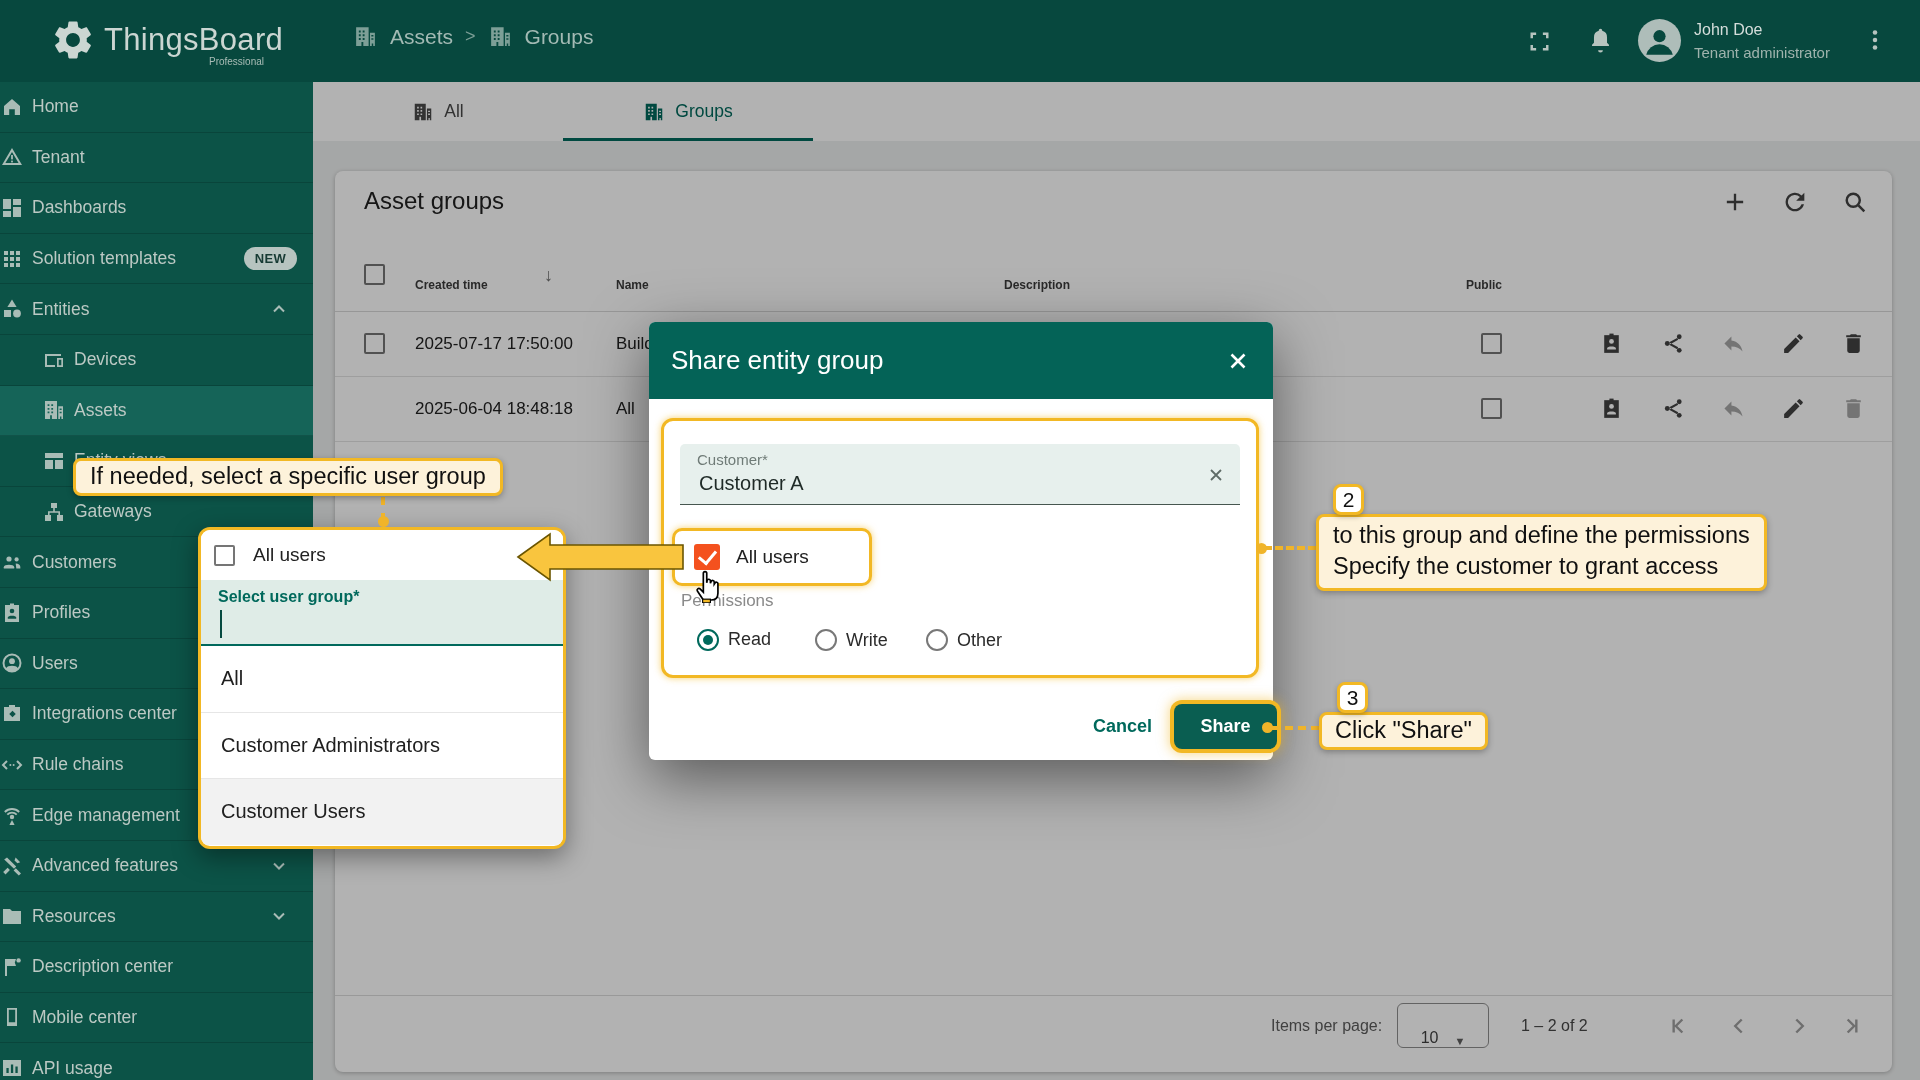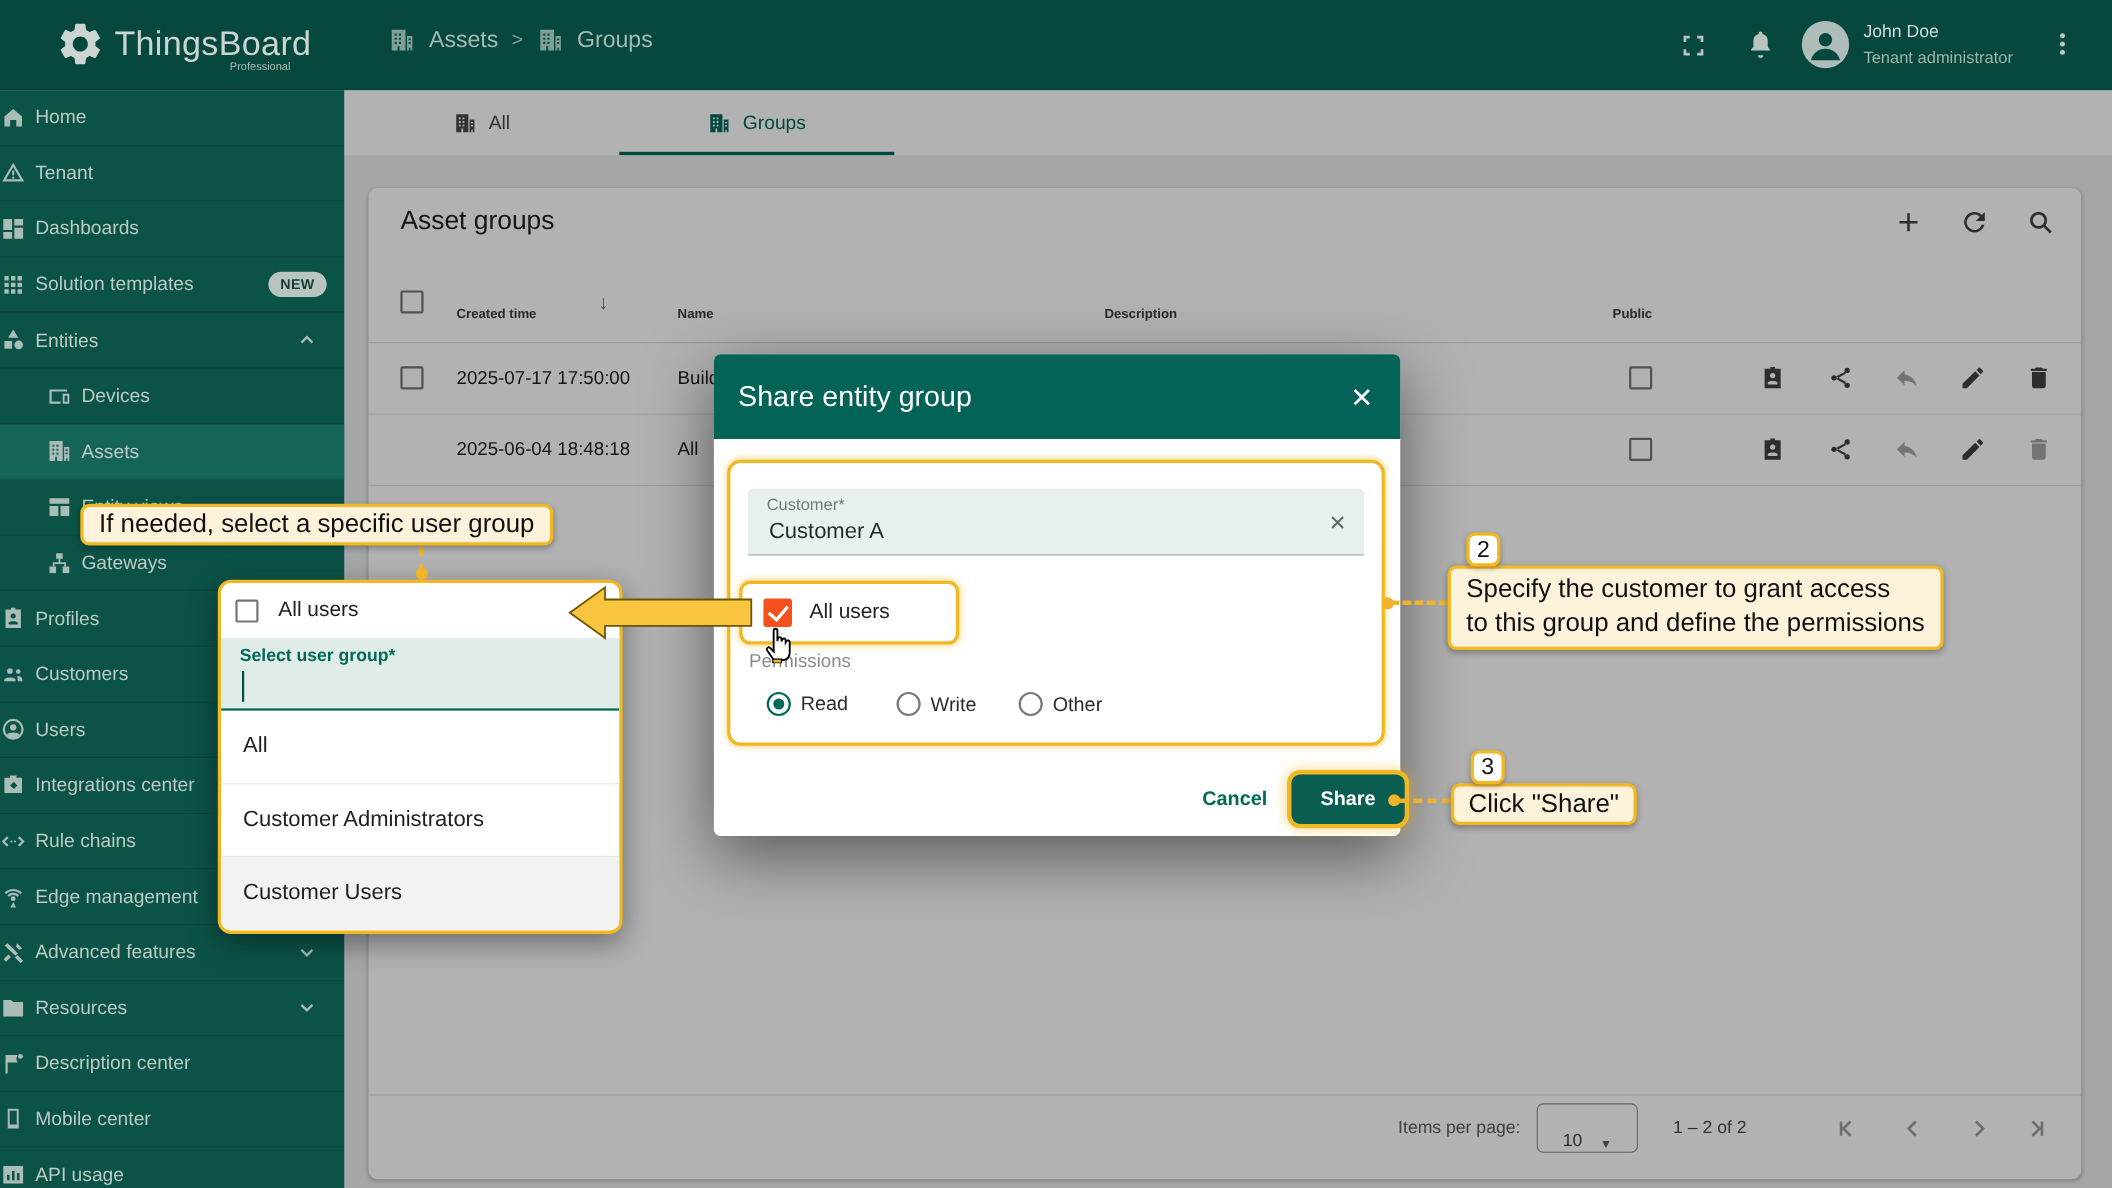--- a/index.html
+++ b/index.html
@@ -1,18 +1,18 @@
 <!DOCTYPE html>
 <html><head>
 <meta charset="utf-8">
 <style>
   html,body{margin:0;padding:0;background:#222;}
   *{box-sizing:border-box;}
   body{font-family:"Liberation Sans","DejaVu Sans",sans-serif;}
-  #stage{position:relative;width:1920px;height:1080px;overflow:hidden;background:#c4b5fd;}
+  #stage{position:relative;width:1920px;height:1080px;overflow:hidden;background:#701a75;}
   .abs{position:absolute;}
   svg{display:block;}
 
   
   #topbar{left:0;top:0;width:1920px;height:82px;background:#07483E;color:#CBD6D2;z-index:6;}
   .logo-gear{left:50px;top:17px;color:#CBD6D2;}
   .logo-text{left:104px;top:22px;font-size:31px;letter-spacing:.3px;color:#CBD6D2;}
   .logo-edition{left:104px;top:56px;width:160px;text-align:right;font-size:10px;color:#A9BCB6;}
   .breadcrumb{left:353px;top:24px;display:flex;align-items:center;gap:12px;color:#A3BAB4;font-size:21px;}
   .breadcrumb .bc-ico{color:#7D9F97;}
@@ -233,35 +233,35 @@
         <svg width="24" height="24" viewBox="0 0 24 24" fill="currentColor">
           <rect x="9" y="3" width="6" height="5"></rect>
           <rect x="3" y="15" width="6" height="6"></rect>
           <rect x="15" y="15" width="6" height="6"></rect>
           <path d="M11.2 8h1.6v3.2H18v3.8h-1.6v-2.2H7.6V15H6v-3.8h5.2z"></path>
         </svg>
         <span class="lbl">Gateways</span>
       </div>
     <div class="si">
         <svg width="24" height="24" viewBox="0 0 24 24" fill="currentColor">
+          <circle cx="9" cy="9" r="2.6"></circle>
+          <path d="M3.8 17.2c0-3.2 10.4-3.2 10.4 0v1.2H3.8z"></path>
+          <circle cx="16.6" cy="9.4" r="2.1"></circle>
+          <path d="M15.7 13.5c2.7.2 4.6 1.3 4.6 3.2v1.7h-4z"></path>
+        </svg>
+        <span class="lbl">Customers</span>
+      </div>
+    <div class="si">
+        <svg width="24" height="24" viewBox="0 0 24 24" fill="currentColor">
           <path d="M5 4h14v17H5z"></path>
           <rect x="10" y="2.5" width="4" height="3"></rect>
           <circle cx="12" cy="10" r="2.3" fill="#0C5347"></circle>
           <path d="M7.8 16.5c0-2.3 8.4-2.3 8.4 0v1.3H7.8z" fill="#0C5347"></path>
         </svg>
         <span class="lbl">Profiles</span>
-      </div>
-    <div class="si">
-        <svg width="24" height="24" viewBox="0 0 24 24" fill="currentColor">
-          <circle cx="9" cy="9" r="2.6"></circle>
-          <path d="M3.8 17.2c0-3.2 10.4-3.2 10.4 0v1.2H3.8z"></path>
-          <circle cx="16.6" cy="9.4" r="2.1"></circle>
-          <path d="M15.7 13.5c2.7.2 4.6 1.3 4.6 3.2v1.7h-4z"></path>
-        </svg>
-        <span class="lbl">Customers</span>
       </div>
     <div class="si">
         <svg width="24" height="24" viewBox="0 0 24 24" fill="currentColor">
           <path d="M12 2.5A9.5 9.5 0 1 0 21.5 12 9.5 9.5 0 0 0 12 2.5zm0 2A7.5 7.5 0 0 1 19.5 12a7.4 7.4 0 0 1-1.8 4.9c-1-2.8-10.4-2.8-11.4 0A7.4 7.4 0 0 1 4.5 12 7.5 7.5 0 0 1 12 4.5z"></path>
           <circle cx="12" cy="10.2" r="2.9"></circle>
         </svg>
         <span class="lbl">Users</span>
       </div>
     <div class="si">
         <svg width="24" height="24" viewBox="0 0 24 24" fill="currentColor">
@@ -515,22 +515,22 @@
     <polygon points="13,29 45,6 45,17 178,17 178,41 45,41 45,52" fill="#F9C53E" stroke="#6B5500" stroke-width="1.6"></polygon>
   </svg>
 
   <svg class="abs" style="left:692px;top:563px;z-index:42" width="34" height="40" viewBox="0 0 24 28">
     <path d="M8 26l-4.2-6.3c-.8-1.2.9-2.5 1.9-1.5L8 20.5V7.2c0-1.7 2.4-1.7 2.4 0v6.6l.3-1.5c.3-1.4 2.3-1.2 2.3.3v1.5l.5-1.2c.5-1.2 2.2-.8 2.2.5v1.4l.5-.8c.6-1 2.1-.6 2.1.6v6.6c0 3-1.8 4.8-4.8 4.8z" fill="#FFFFFF" stroke="#000000" stroke-width="1.2"></path>
     <rect x="7.5" y="25.4" width="5.5" height="2.6" fill="#F2B824" stroke="#000" stroke-width=".8"></rect>
   </svg>
 
   <div class="abs step-badge" style="left:1333px;top:484px">2</div>
   <div class="abs callout" style="left:1316px;top:514px;padding:3px 14px 6px">
+    <div class="callout-txt">to this group and define the permissions</div>
     <div class="callout-txt">Specify the customer to grant access</div>
-    <div class="callout-txt">to this group and define the permissions</div>
   </div>
   <div class="abs dash-h" style="left:1264px;top:546px;width:52px"></div>
   <div class="abs dot" style="left:1256px;top:543px"></div>
 
   <div class="abs step-badge" style="left:1337px;top:682px">3</div>
   <div class="abs callout" style="left:1319px;top:712px;height:38px;line-height:33px;padding:0 13px">
     <span class="callout-txt">Click "Share"</span>
   </div>
   <div class="abs dash-h" style="left:1272px;top:726px;width:47px"></div>
   <div class="abs dot" style="left:1262px;top:722px"></div>

